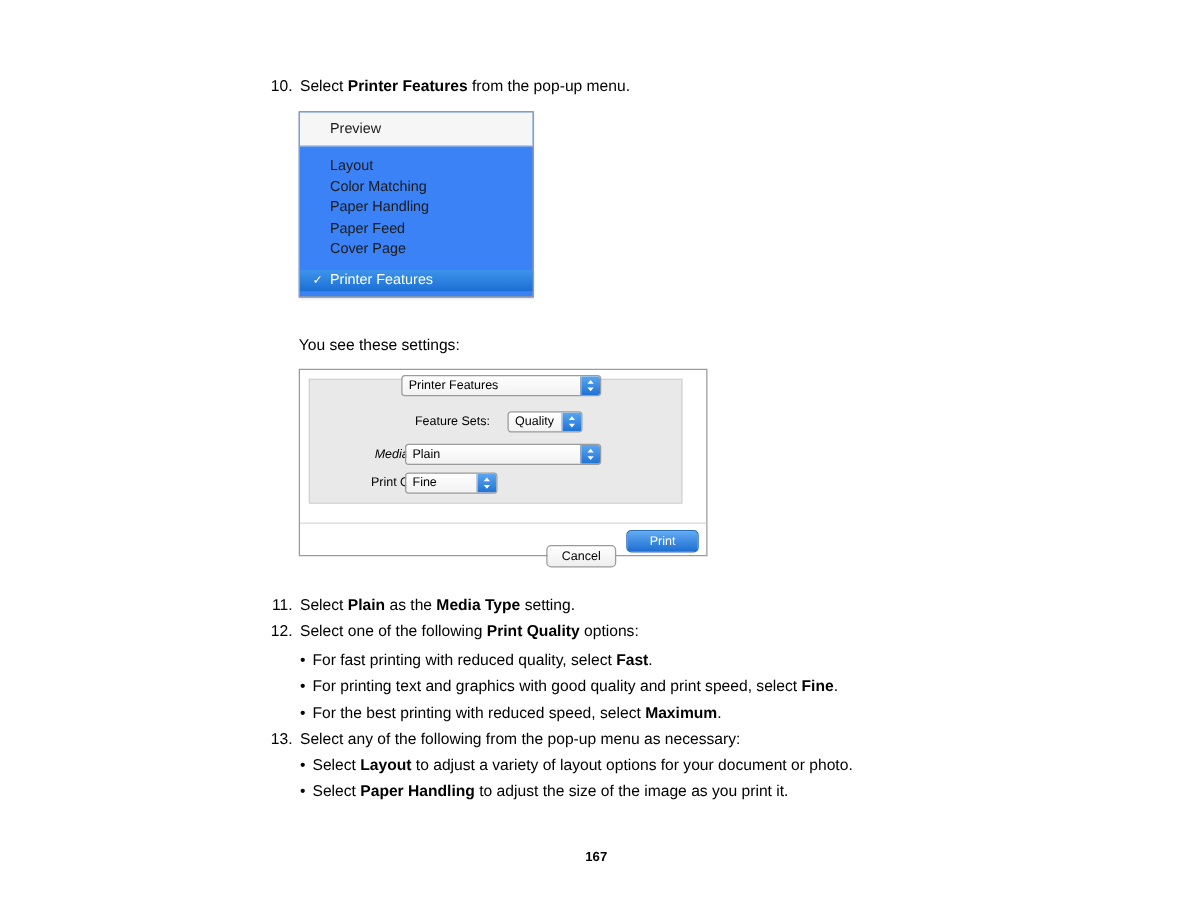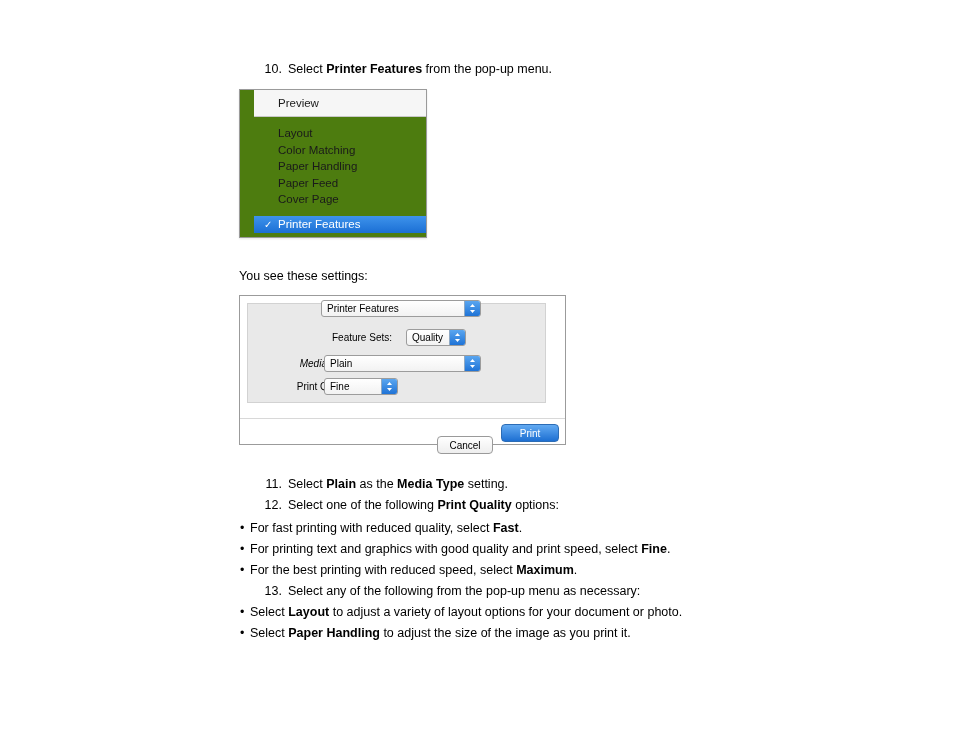--- a/index.html
+++ b/index.html
@@ -21,21 +21,20 @@
     height: 738px;
   }
 
   
   .step {
     position: absolute;
     font-size: 12.5px;
     line-height: 17px;
     color: #000;
     white-space: nowrap;
-    margin-left: 48px;
   }
   .step .num {
     display: inline-block;
     width: 22px;
     text-align: right;
     margin-right: 6px;
   }
   .b { font-weight: bold; }
 
   .para {
@@ -57,26 +56,25 @@
     text-align: left;
   }
 
   
   .menu {
     position: absolute;
     left: 239px;
     top: 89px;
     width: 188px;
     border: 1px solid #9a9a9a;
-    background: #4d7c0f;
+    background: #3b82f6;
     box-sizing: border-box;
     font-size: 11.5px;
     color: #1a1a1a;
     box-shadow: 0 1px 2px rgba(0,0,0,0.10);
-    padding-left: 14px;
   }
   .menu-row {
     height: 16.5px;
     line-height: 16.5px;
     padding-left: 24px;
     white-space: nowrap;
     font-family: "Liberation Sans", sans-serif;
   }
   .menu-head {
     height: 26px;
@@ -306,14 +304,15 @@
     <span class="num">13.</span><span>Select any of the following from the pop-up menu as necessary:</span>
   </div>
 
   <div class="bullet" style="left:240px; top:604px;">
     <span class="dot">•</span><span>Select </span><span class="b">Layout</span><span> to adjust a variety of layout options for your document or photo.</span>
   </div>
   <div class="bullet" style="left:240px; top:625px;">
     <span class="dot">•</span><span>Select </span><span class="b">Paper Handling</span><span> to adjust the size of the image as you print it.</span>
   </div>
 
+  <div class="pagenum">167</div>
 
 </div>
 
 </body></html>

